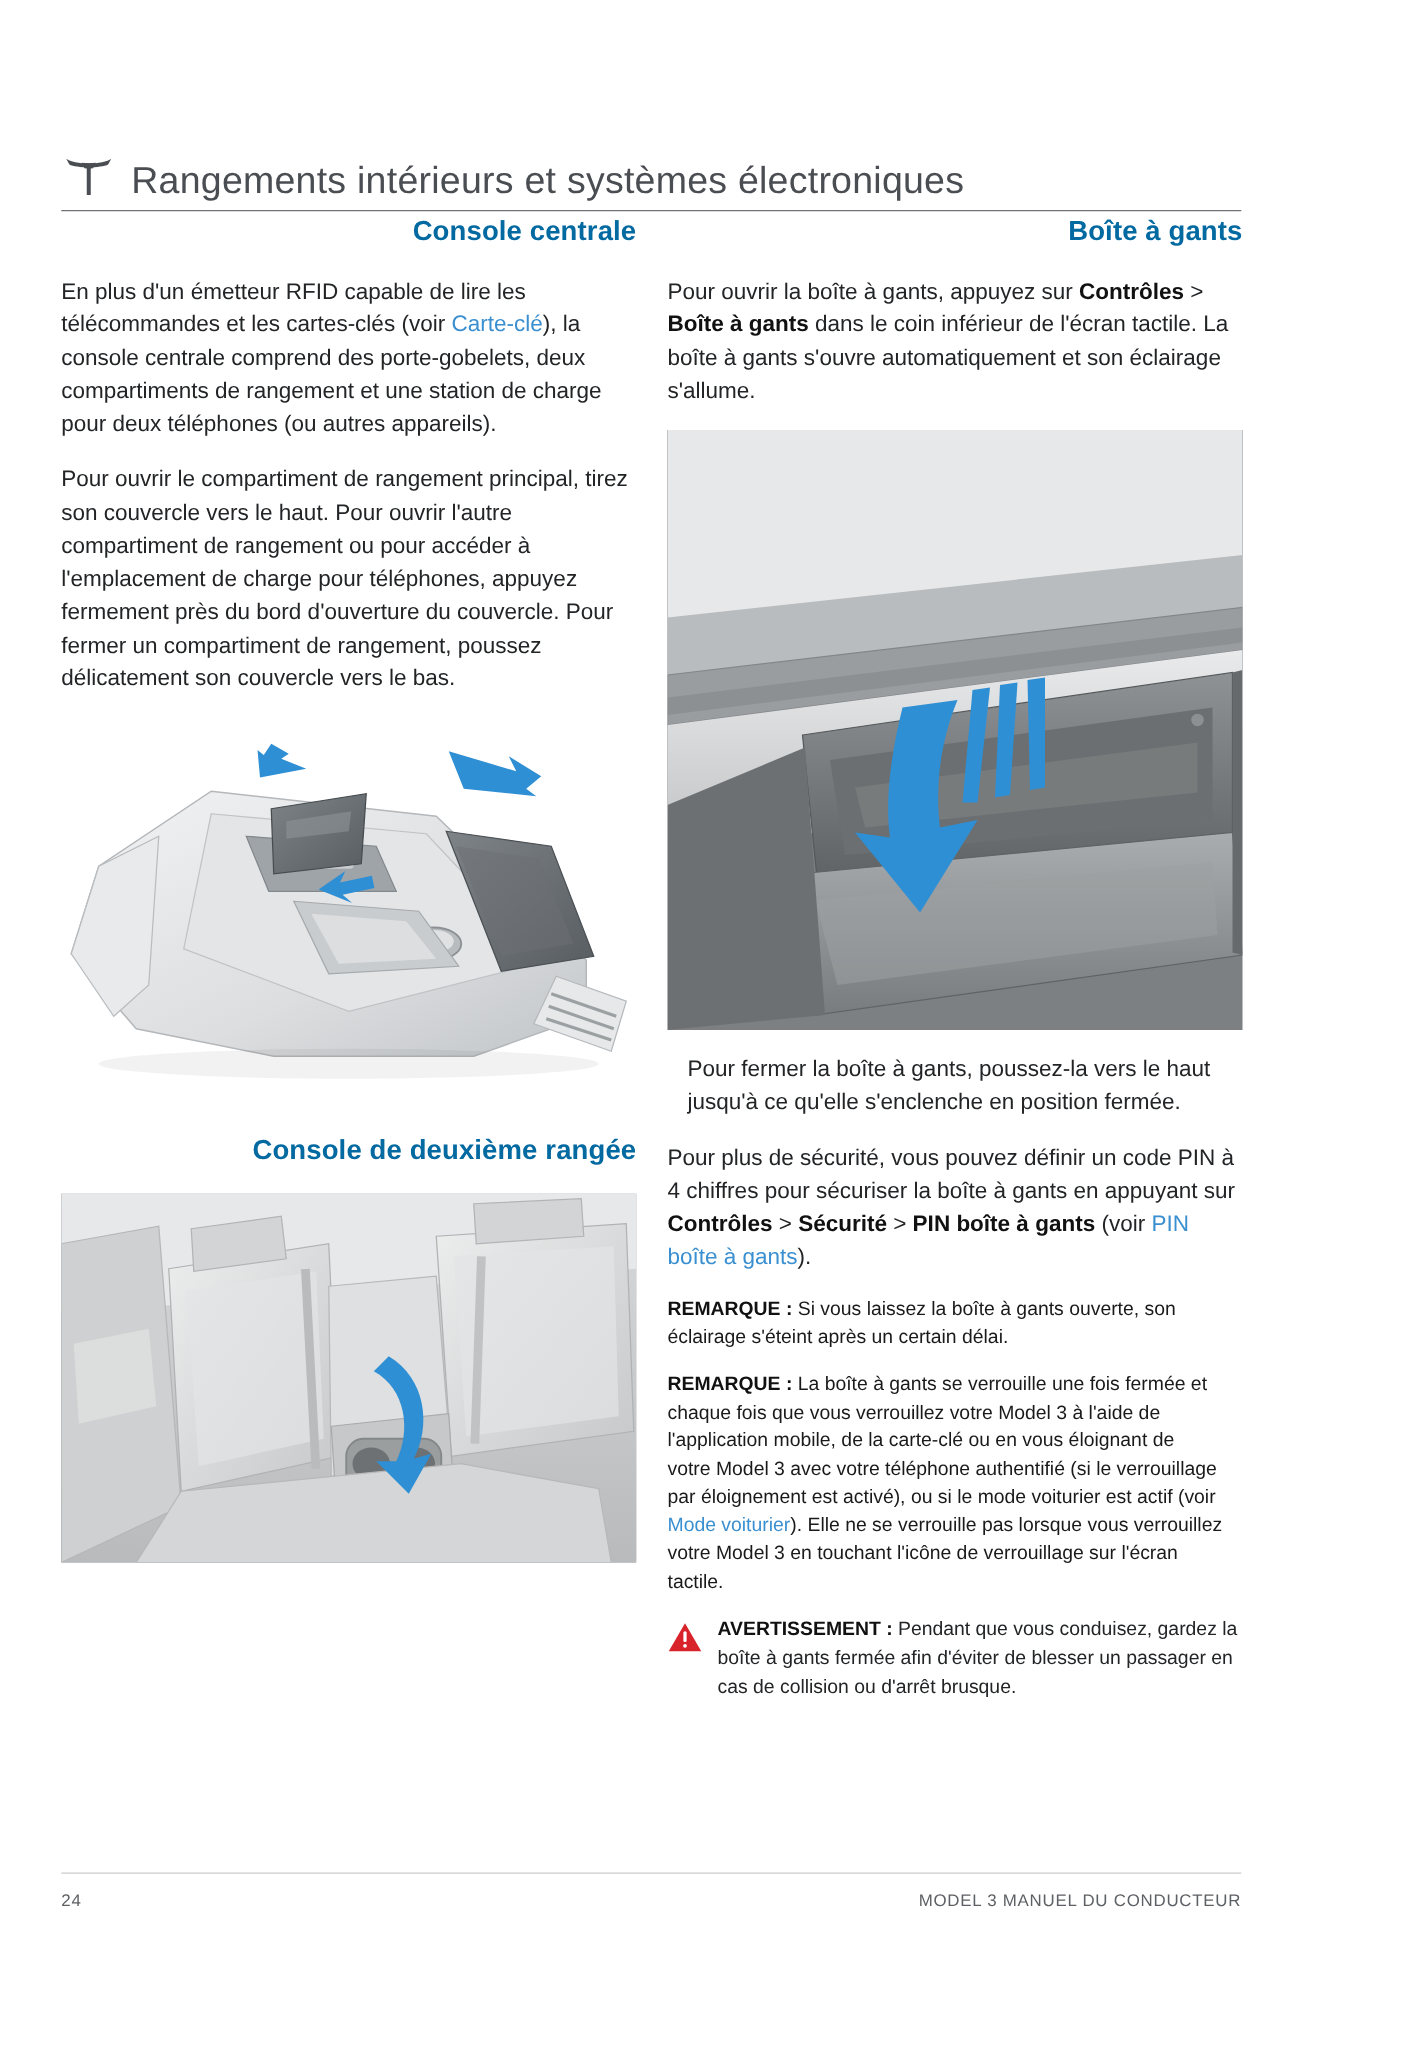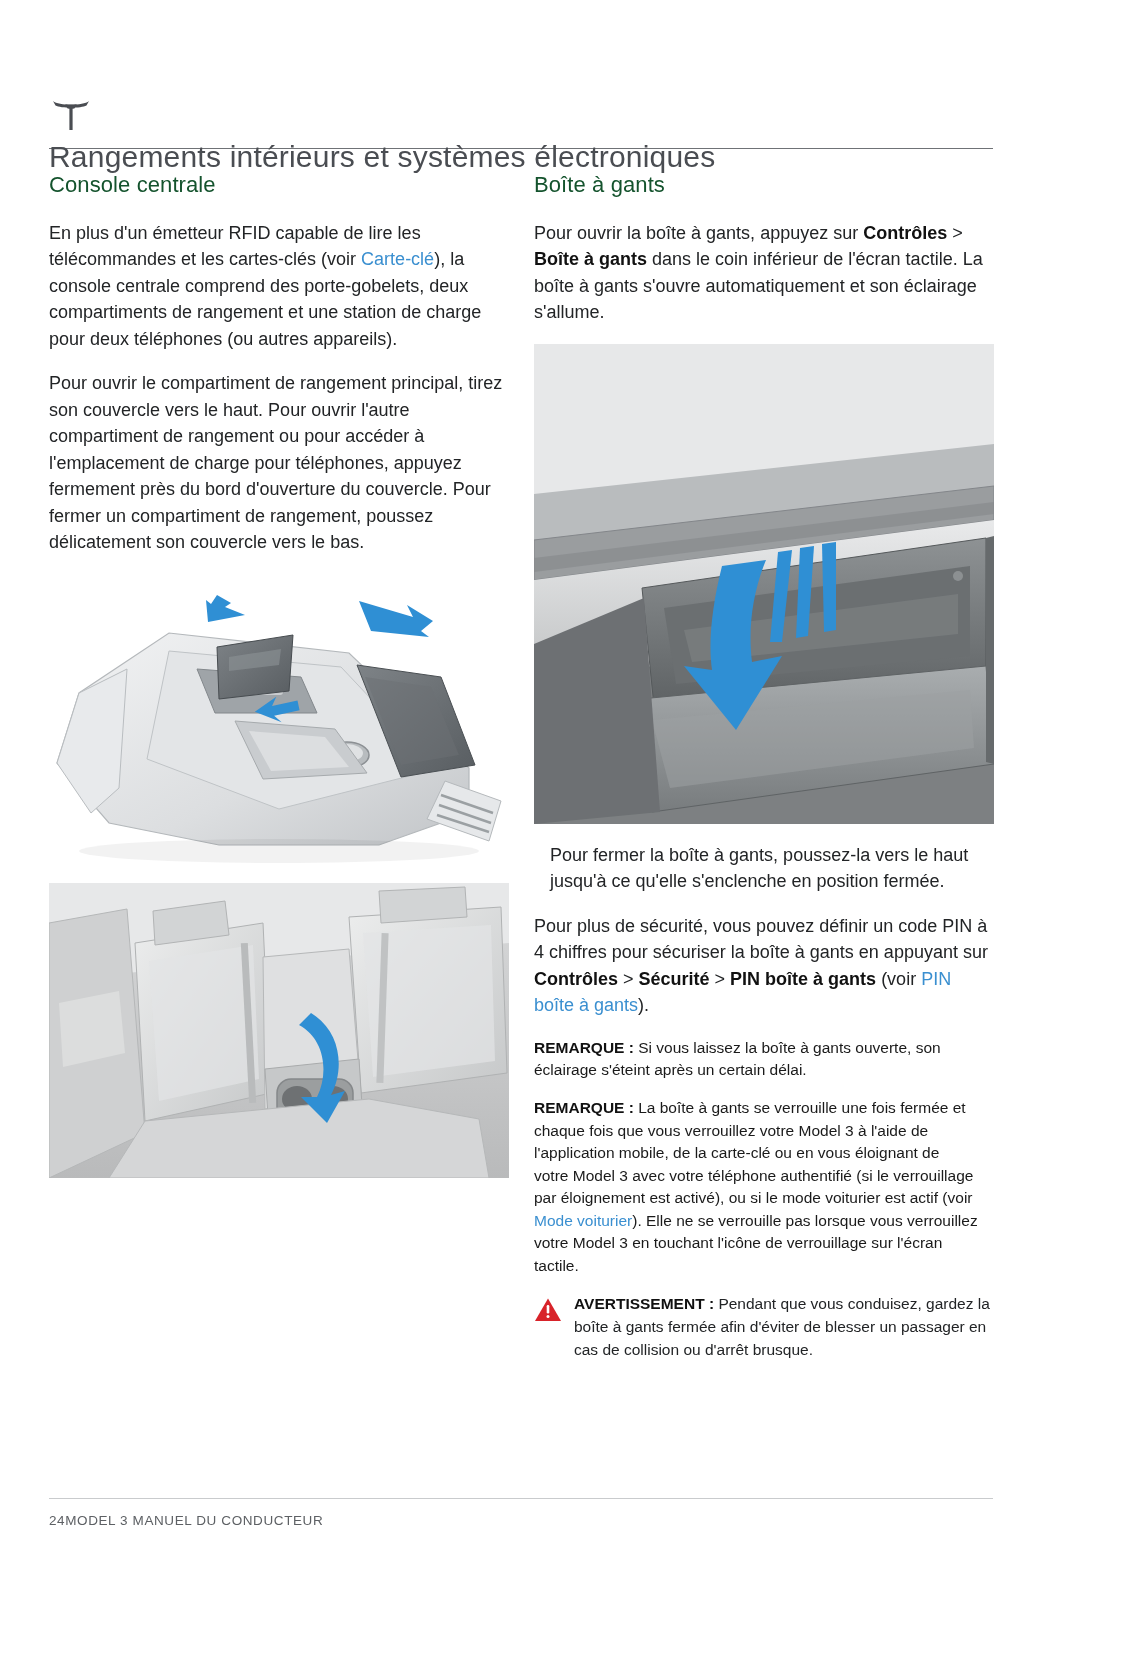--- a/index.html
+++ b/index.html
@@ -21,27 +21,26 @@
     width: 1142px;
     height: 1654px;
     box-sizing: border-box;
     padding: 0;
   }
 
   
   .header {
     position: absolute;
     left: 49px;
-    top: 96px;
+    top: 116px;
     width: 944px;
     height: 52px;
     border-bottom: 1.5px solid #6f7276;
     display: flex;
-    align-items: flex-start;
-    flex-direction: column;
+    align-items: flex-end;
   }
   .tesla-logo {
     width: 44px;
     height: 40px;
     margin-right: 12px;
     margin-bottom: 6px;
     flex: none;
   }
   .header-title {
     font-size: 30px;
@@ -57,24 +56,25 @@
   .col {
     position: absolute;
     top: 172px;
     width: 460px;
   }
   .col-left { left: 49px; }
   .col-right { left: 534px; }
 
   h2.section-title {
     font-size: 22px;
-    font-weight: normal;
-    color: #14532d;
+    font-weight: bold;
+    color: #0369a1;
     margin: 0 0 22px 0;
     letter-spacing: 0.1px;
+    text-align: right;
   }
   h2.section-title.second {
     margin-top: 34px;
   }
 
   p.body {
     font-size: 18px;
     line-height: 1.47;
     color: #222426;
     margin: 0 0 18px 0;
@@ -125,20 +125,21 @@
 
   
   .footer {
     position: absolute;
     left: 49px;
     top: 1498px;
     width: 944px;
     border-top: 1px solid #c9cbcd;
     padding-top: 14px;
     display: flex;
+    justify-content: space-between;
     font-size: 13.5px;
     color: #5d6064;
     letter-spacing: 0.6px;
   }
   .footer-right { text-transform: uppercase; }
 </style>
 </head>
 <body>
 
 <div class="page">
@@ -214,20 +215,21 @@
         </g>
         <g fill="#2f8fd4">
           <path d="M318 30 L372 46 L366 34 L392 50 L380 60 L388 66 L330 60 Z" transform="translate(-8,-2)"></path>
         </g>
         <g fill="#2f8fd4">
           <path d="M206 134 L230 124 L224 132 L250 132 L250 142 L224 142 L230 150 Z" transform="rotate(-12 228 137)"></path>
         </g>
       </svg>
     </div>
 
+    <h2 class="section-title second">Console de deuxième rangée</h2>
 
 
     <div class="figure fig-photo" style="height:295px;">
       <svg viewBox="0 0 460 295" width="460" height="295">
         <defs>
           <linearGradient id="gSeatBg" x1="0" y1="0" x2="0" y2="1">
             <stop offset="0%" stop-color="#d9dadb"></stop>
             <stop offset="100%" stop-color="#b9babb"></stop>
           </linearGradient>
           <linearGradient id="gSeat" x1="0" y1="0" x2="1" y2="1">

